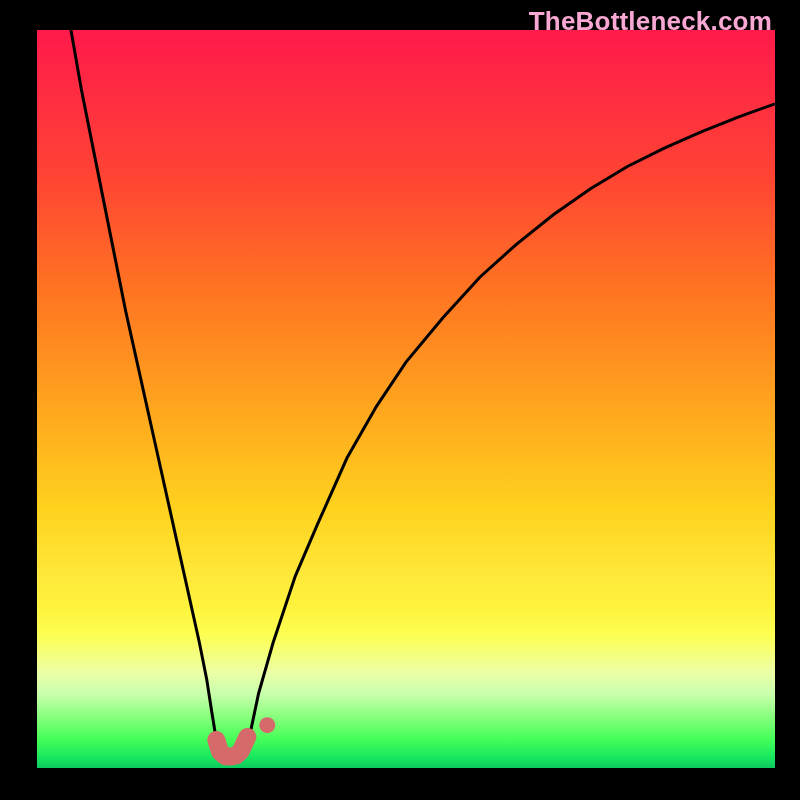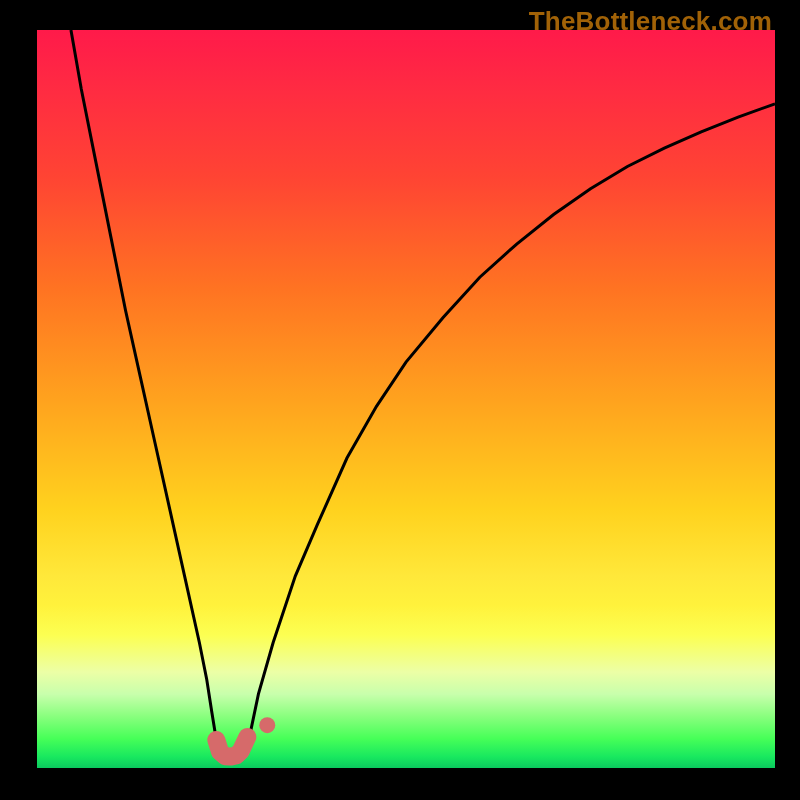--- a/index.html
+++ b/index.html
@@ -41,21 +41,21 @@
       #18e85f 98.5%,
       #0bc95e 100%);
   }
   .watermark {
     position: absolute;
     top: 6px;
     right: 28px;
     font-family: Arial, Helvetica, sans-serif;
     font-size: 26px;
     font-weight: 600;
-    color: #a16207;
+    color: #f9a8d4;
     letter-spacing: 0.2px;
   }
   svg.curves {
     position: absolute;
     left: 37px;
     top: 30px;
     width: 738px;
     height: 738px;
     overflow: visible;
   }

